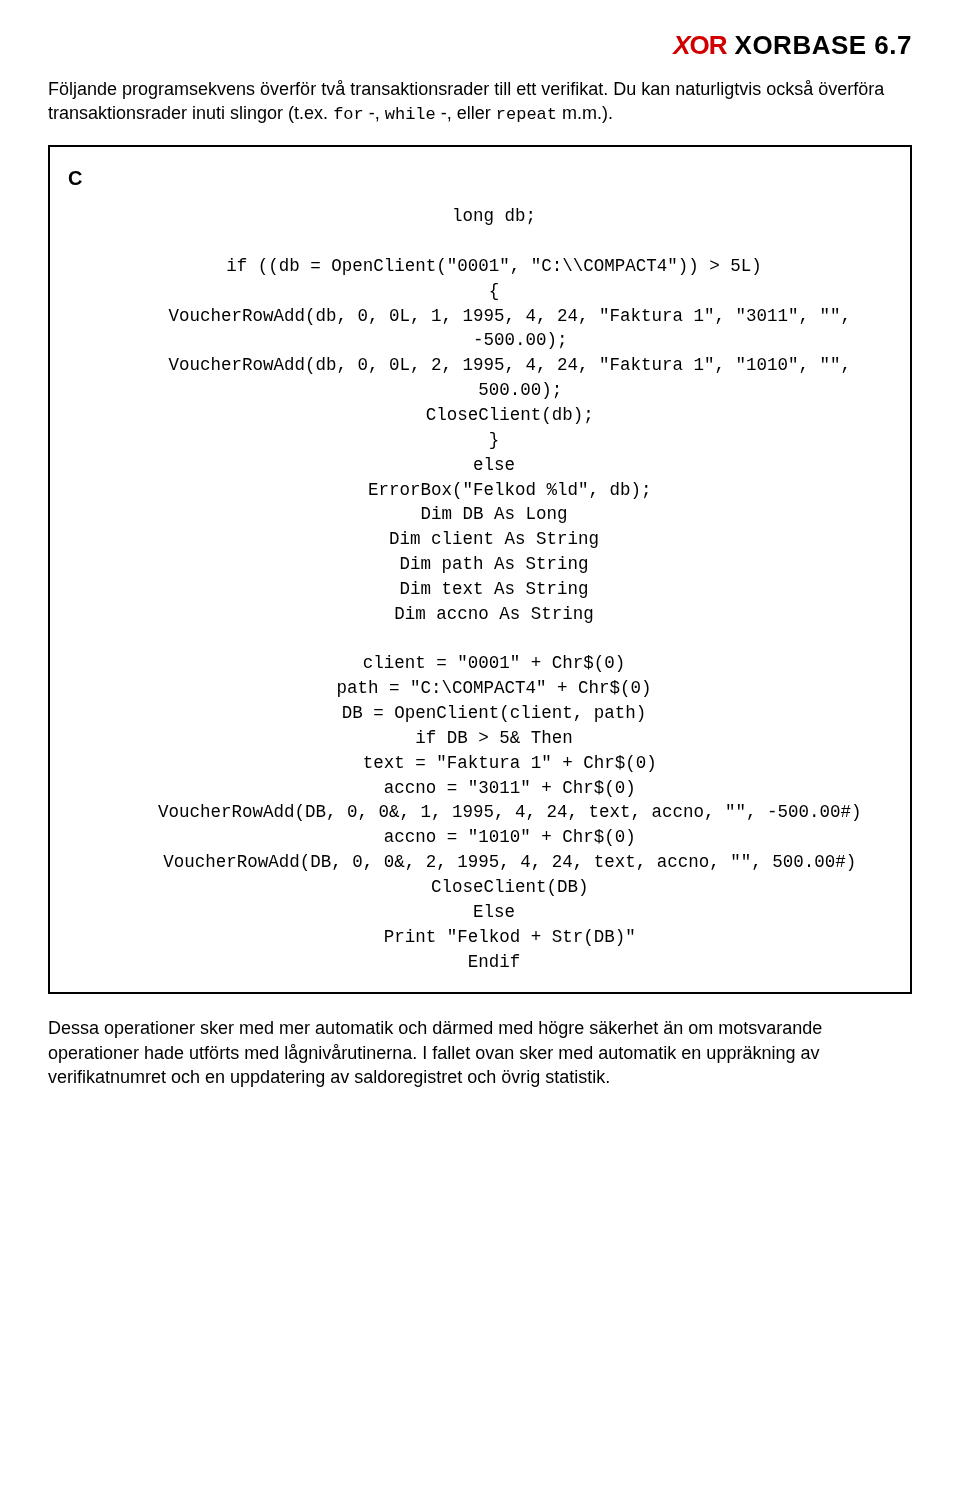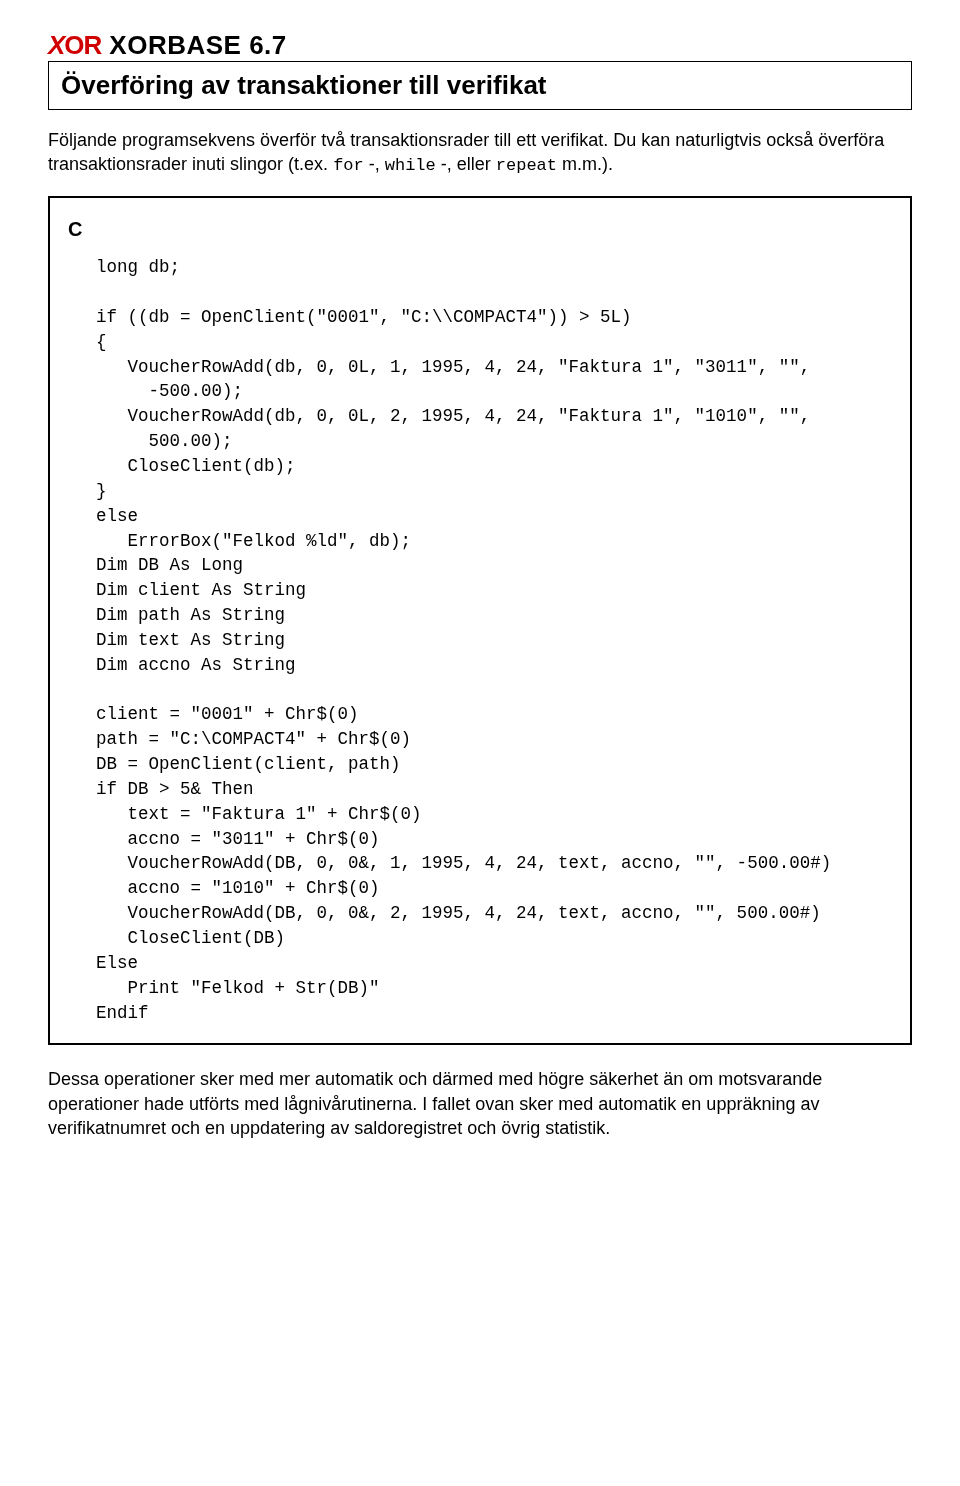--- a/index.html
+++ b/index.html
@@ -9,22 +9,22 @@
     font-family: Arial, Helvetica, sans-serif;
     font-size: 18px;
     color: #000;
     width: 960px;
   }
   .page {
     padding: 30px 48px 40px 48px;
     box-sizing: border-box;
   }
   .header-row {
-    text-align: left;
-    margin-bottom: 0;
+    text-align: right;
+    margin-bottom: 16px;
   }
   .logo-wrap {
     display: inline-flex;
     align-items: center;
     gap: 8px;
     font-weight: bold;
     font-size: 26px;
     letter-spacing: 0.5px;
   }
   .xor-logo {
@@ -63,42 +63,40 @@
     font-size: 20px;
     margin-bottom: 14px;
     margin-top: 6px;
   }
   pre.code {
     font-family: "Courier New", Courier, monospace;
     font-size: 17.5px;
     line-height: 1.42;
     white-space: pre-wrap;
     margin: 0 0 0 28px;
+    text-align: center;
   }
   pre.code b { font-weight: normal; }
   .outro {
     font-size: 18px;
     line-height: 1.35;
   }
 </style>
 </head>
 <body>
 
 <div class="page">
 
   <div class="header-row">
     <span class="logo-wrap">
       <span class="xor-logo"><span class="xor-x">X</span>OR</span>
       <span>XORBASE 6.7</span>
     </span>
   </div>
 
-  <div class="title-box">
-    <h1>Överföring av transaktioner till verifikat</h1>
-  </div>
 
   <div class="intro">
     <span>Följande programsekvens överför två transaktionsrader till ett verifikat. Du kan naturligtvis också överföra transaktionsrader inuti slingor (t.ex. </span>
     <span class="mono-inline">for</span>
     <span> -, </span>
     <span class="mono-inline">while</span>
     <span> -, eller </span>
     <span class="mono-inline">repeat</span>
     <span>  m.m.).</span>
   </div>

